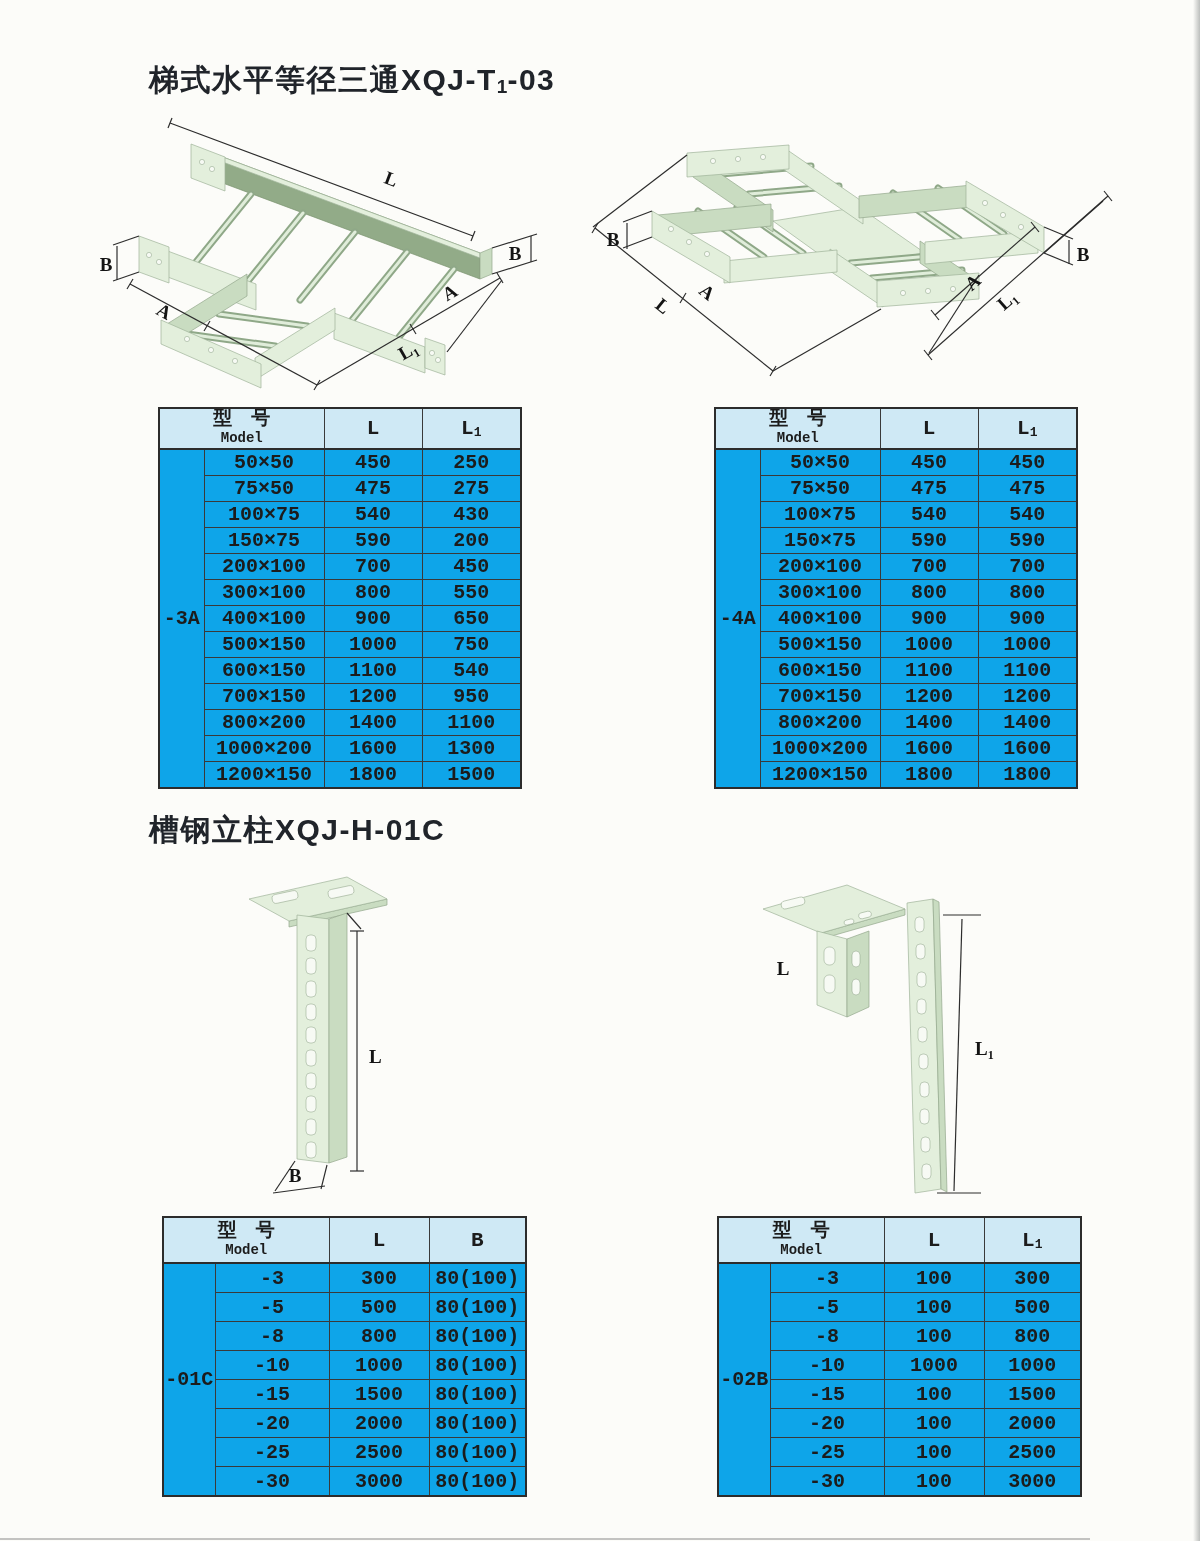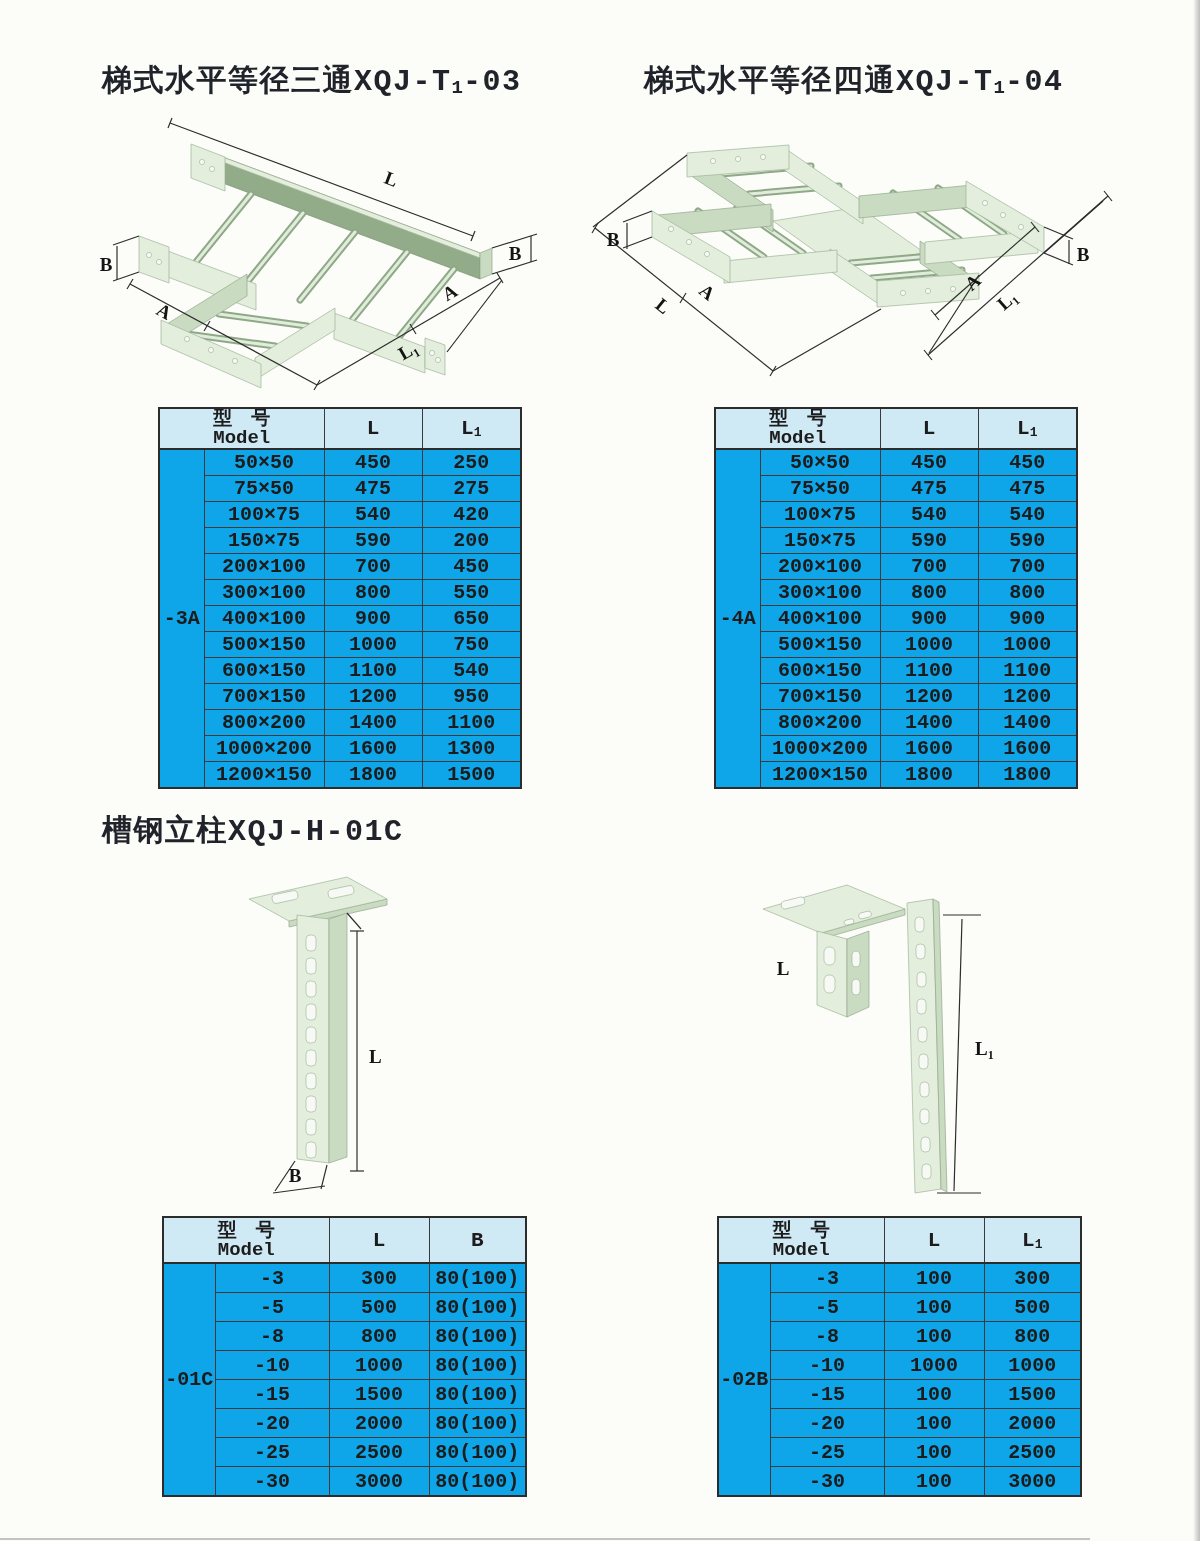--- a/index.html
+++ b/index.html
@@ -3,22 +3,22 @@
 <meta charset="utf-8">
 <style>
   html,body{margin:0;padding:0;}
   body{background:#e8e8e6;}
   #page{position:relative;width:1200px;height:1541px;background:#fcfcf9;overflow:hidden;
         font-family:"Liberation Sans",sans-serif;}
   .edge-right{position:absolute;top:0;right:0;width:7px;height:100%;
         background:linear-gradient(to right,rgba(110,115,115,0),rgba(110,115,115,.45));}
   .edge-bottom{position:absolute;left:0;bottom:1px;width:1090px;height:2px;background:rgba(90,90,90,.35);}
 
-  .title{position:absolute;font-family:Liberation Mono, monospace;font-weight:bold;
-         font-size:30px;letter-spacing:1.5px;color:#20242a;white-space:nowrap;}
+  .title{position:absolute;font-family:Liberation Sans, sans-serif;font-weight:bold;
+         font-size:30px;letter-spacing:1.5px;color:#20242a;white-space:nowrap;margin-left:47px;}
   .title .tsub{font-size:19px;letter-spacing:0;vertical-align:-3px;}
   #title1{left:102px;top:60px;}
   #title2{left:644px;top:60px;}
   #title3{left:102px;top:810px;}
   #title4{left:644px;top:810px;}
 
   .draw{position:absolute;}
   #draw1{left:95px;top:108px;}
   #draw2{left:583px;top:103px;}
   #draw3{left:225px;top:863px;}
@@ -33,42 +33,41 @@
   .dim{stroke:#2d2d2d;stroke-width:1.2;fill:none;}
   .dlab{font-family:"Liberation Serif",serif;font-weight:bold;font-size:19px;fill:#141414;text-anchor:middle;}
   .dsub{font-size:12px;}
 
   .ctable{position:absolute;border-collapse:collapse;table-layout:fixed;
           font-family:Liberation Mono, monospace;font-weight:bold;color:#1c1c1c;
           text-align:center;border:2.2px solid #2c2c2c;background:#0ea5e9;}
   .ctable td{border:1.4px solid #3a3a3a;padding:0;overflow:hidden;}
   .ctable .hrow td{background:#cfe9f5;border-bottom:2px solid #2c2c2c;}
   .h-cn{font-size:19px;line-height:19px;}
-  .h-en{font-size:19px;line-height:18px;}
+  .h-en{font-size:14px;line-height:18px;}
   .hlab{font-size:21px;}
   .subscript{font-size:13px;vertical-align:-2px;}
   .ctable tbody td{font-size:20px;}
   .top .hrow td{height:39px;}
   .top tbody tr td{height:25px;}
   .bot .hrow td{height:44px;}
   .bot tbody tr td{height:28px;}
   #table1{left:158px;top:407px;width:362px;}
   #table2{left:714px;top:407px;width:364px;}
   #table3{left:162px;top:1216px;width:363px;}
   #table4{left:717px;top:1216px;width:364px;}
   .top col.c-g{width:45px;} .top col.c-m{width:120px;} .top col.c-v{width:98px;} .top col.c-v2{width:99px;}
   .bot col.c-g{width:52px;} .bot col.c-m{width:114px;} .bot col.c-v{width:100px;} .bot col.c-v2{width:97px;}
 </style>
 </head>
 <body>
 
 <div id="page">
 
   <div class="title" id="title1"><span>梯式水平等径三通XQJ-T</span><span class="tsub">1</span><span>-03</span></div>
-  <div class="title" id="title2"><span>梯式水平等径四通XQJ-T</span><span class="tsub">1</span><span>-04</span></div>
   <div class="title" id="title3"><span>槽钢立柱XQJ-H-01C</span><span class="tsub"></span><span></span></div>
 
   <svg class="draw" id="draw1" width="450" height="290" viewBox="0 0 450 290">
     <g>
       <polygon class="f-dark" points="125,48 385,145 385,171 125,74"></polygon>
       <polygon class="f-light" points="125,48 385,145 385,150 125,53"></polygon>
       <polygon class="f-mid" points="385,145 397,140 397,166 385,171"></polygon>
       <g>
         <line class="rung-o" x1="156" y1="86" x2="101" y2="154"></line>
           <line class="rung-i" x1="156" y1="86" x2="101" y2="154"></line>
@@ -308,21 +307,21 @@
           <td>250</td>
         </tr>
         <tr>
           <td>75×50</td>
           <td>475</td>
           <td>275</td>
         </tr>
         <tr>
           <td>100×75</td>
           <td>540</td>
-          <td>420</td>
+          <td>430</td>
         </tr>
         <tr>
           <td>150×75</td>
           <td>590</td>
           <td>200</td>
         </tr>
         <tr>
           <td>200×100</td>
           <td>700</td>
           <td>450</td>

